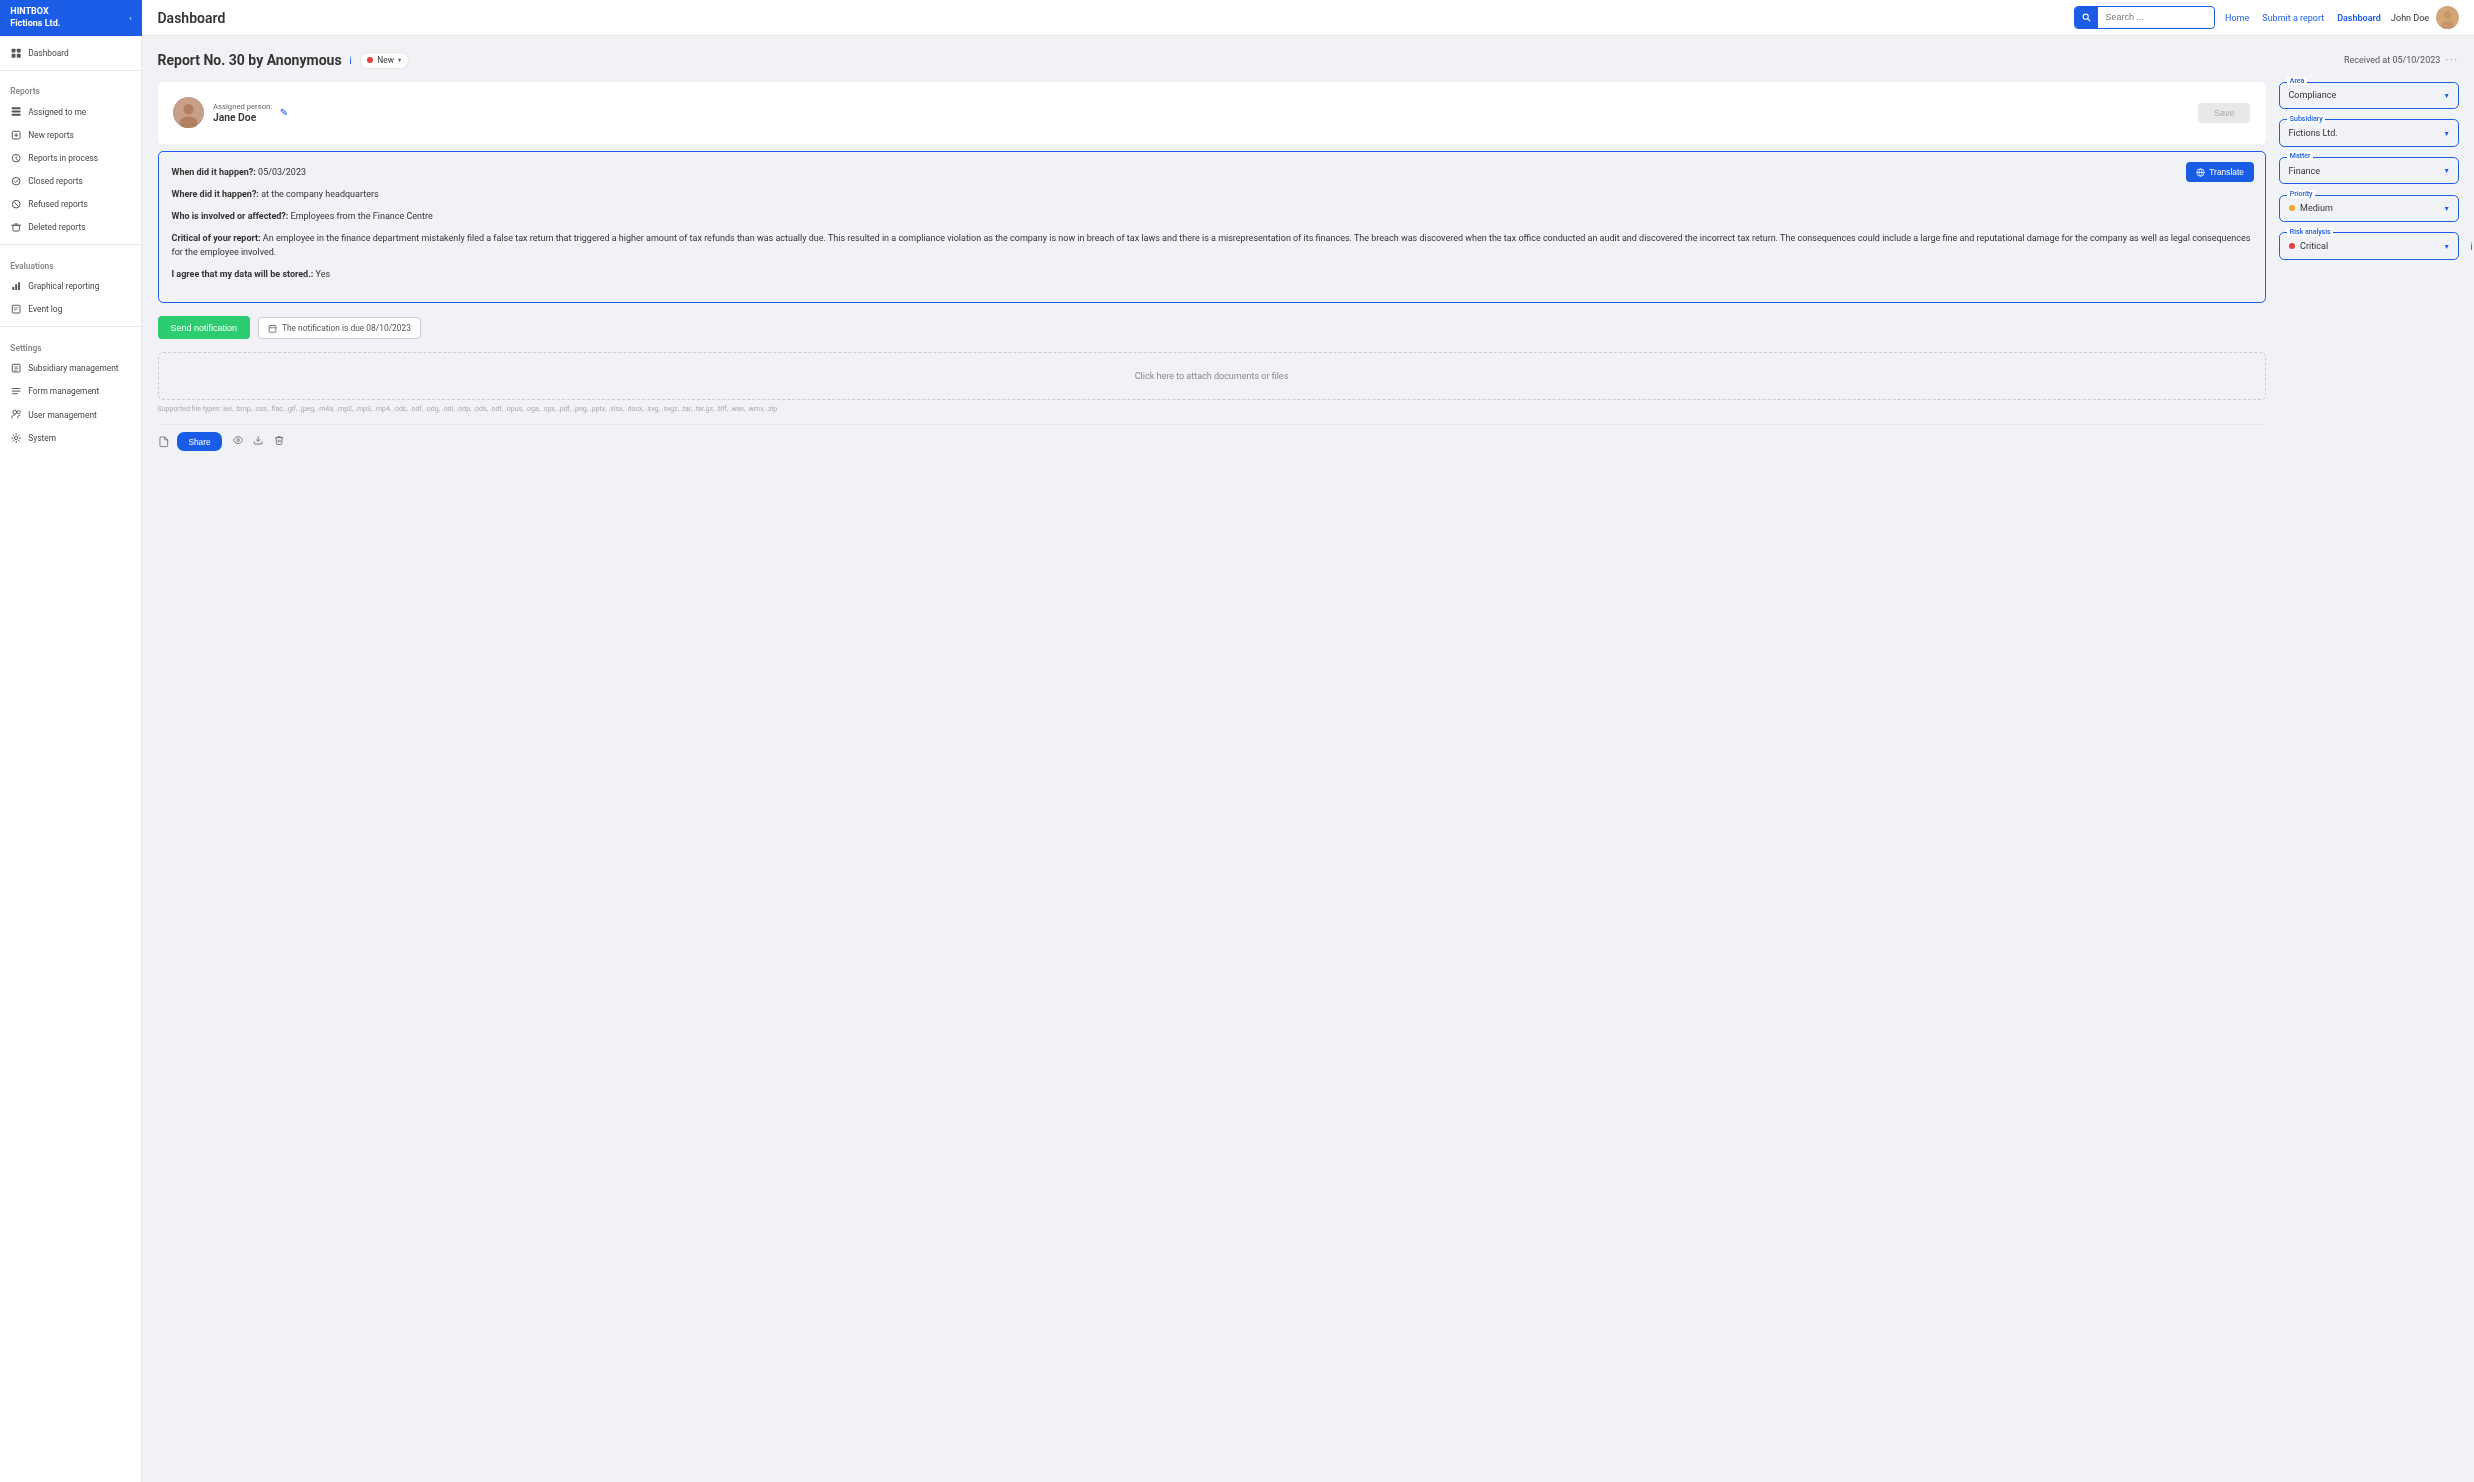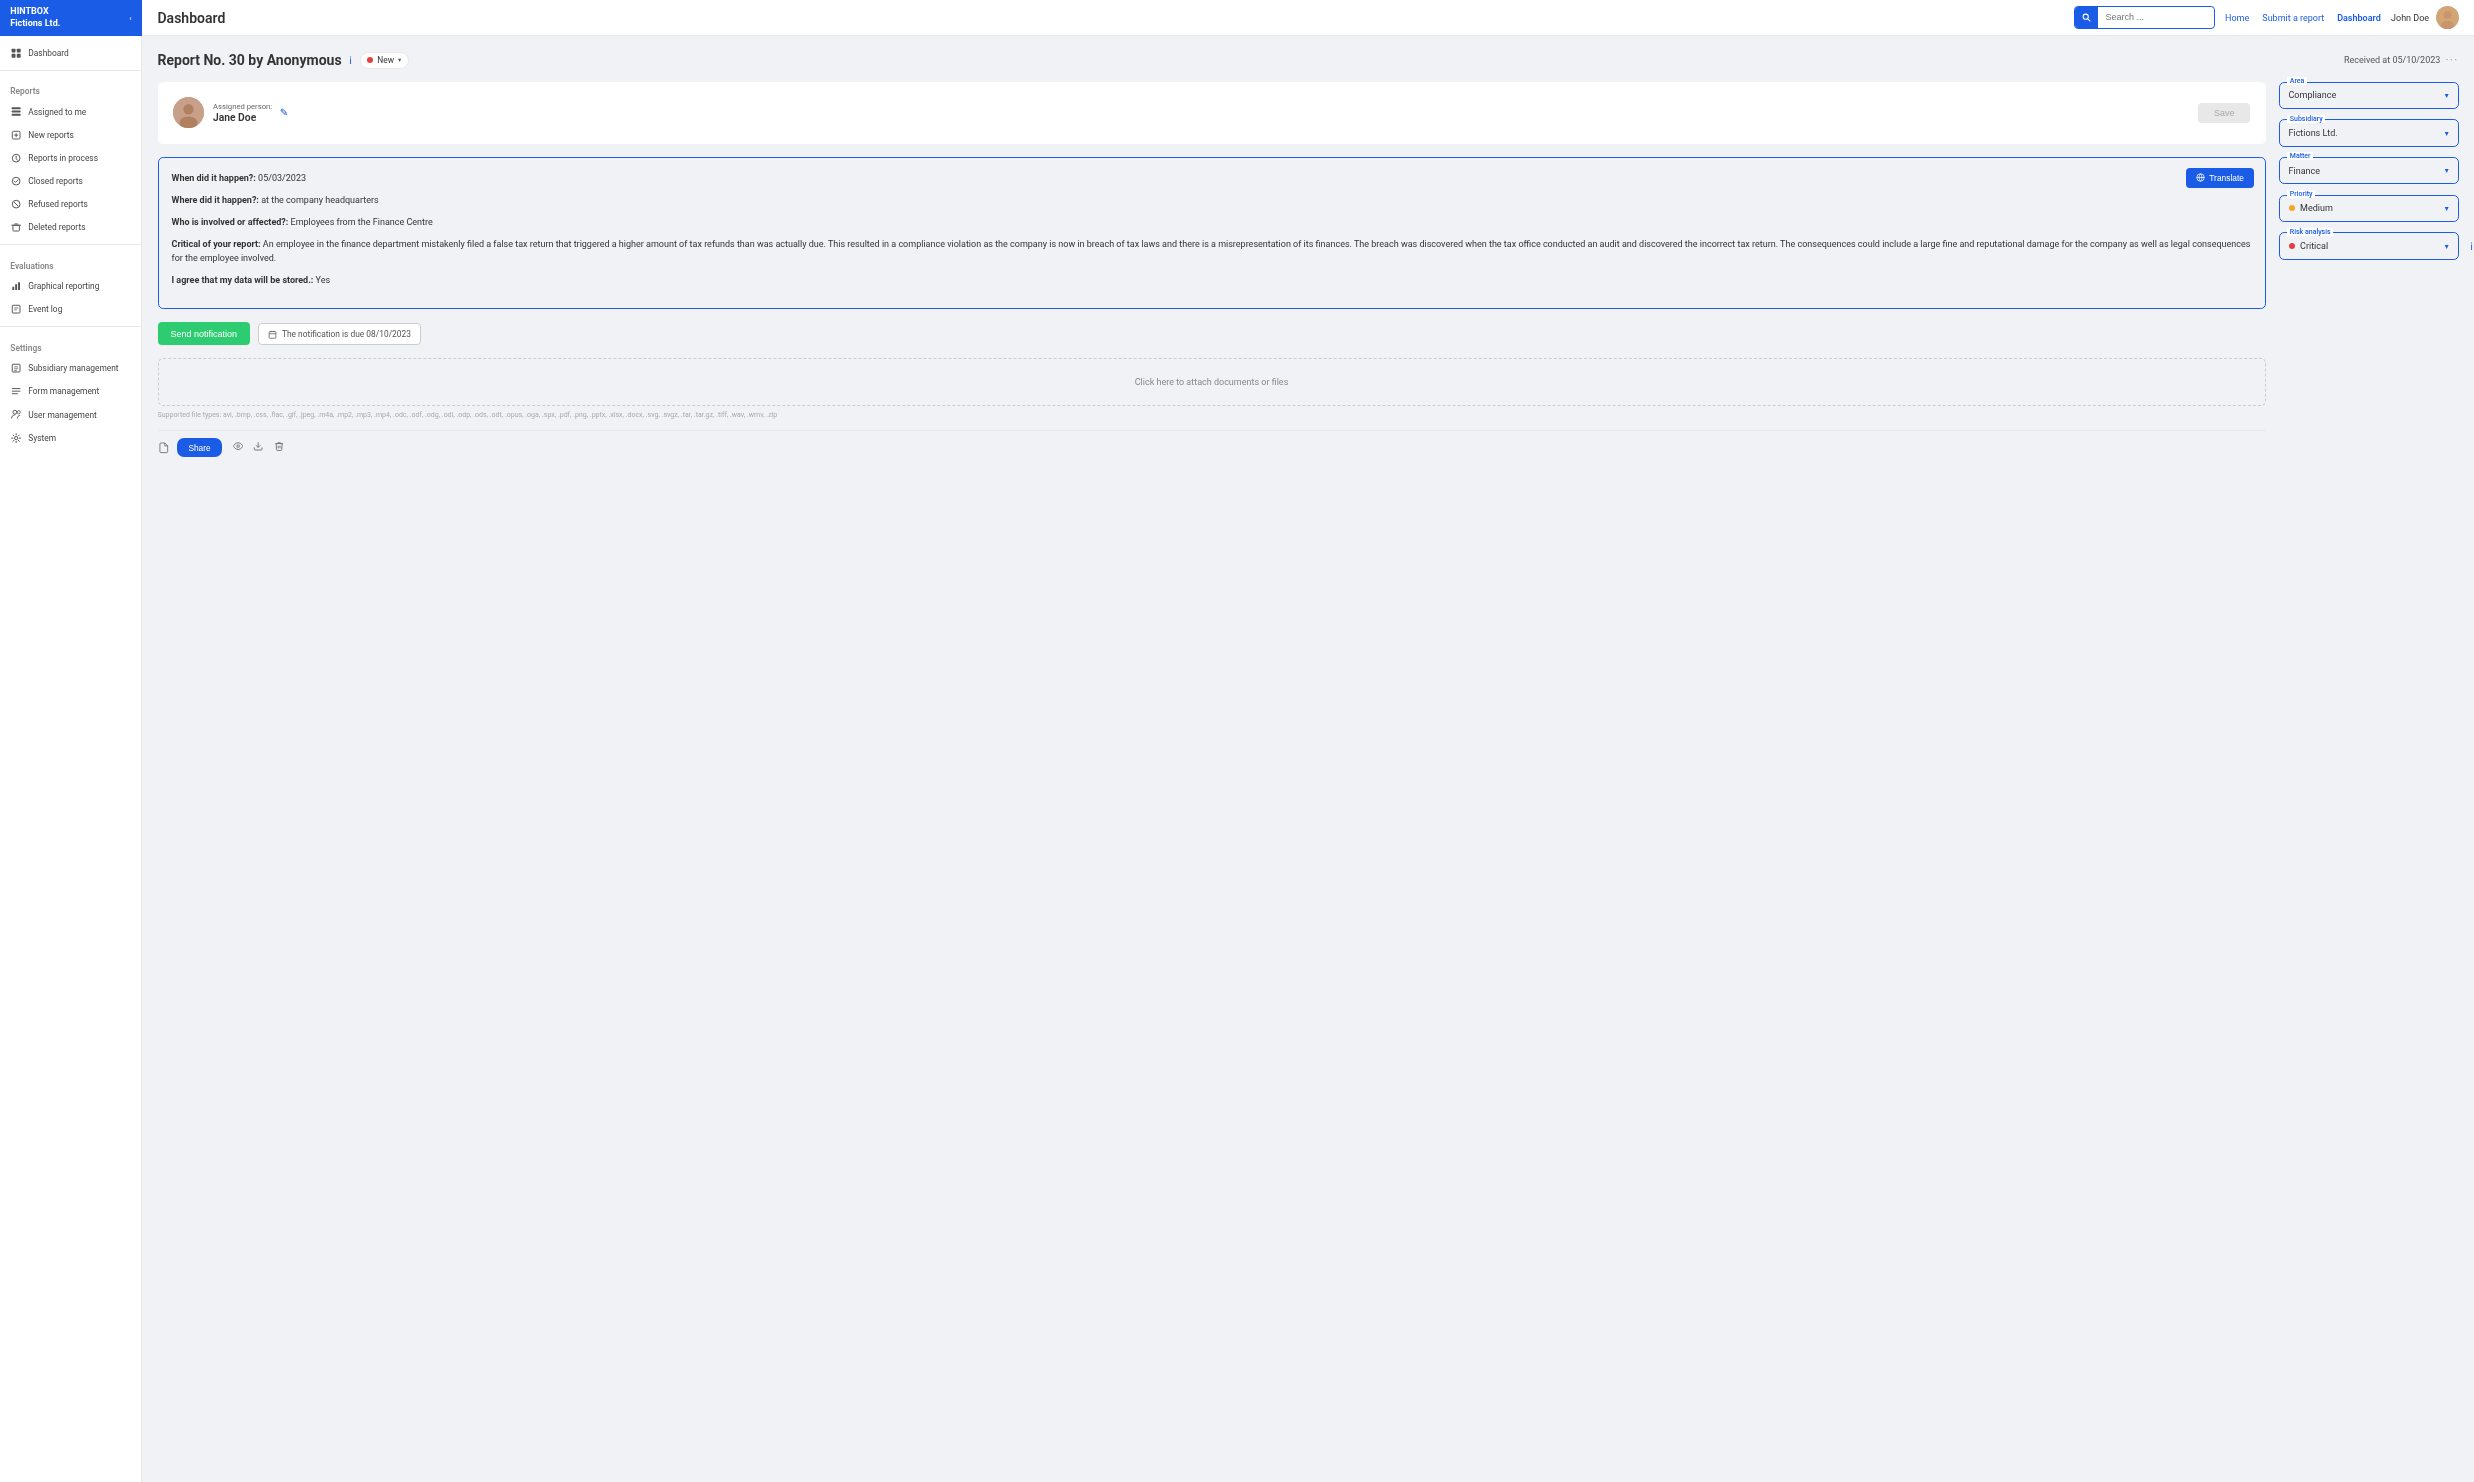--- a/index.html
+++ b/index.html
@@ -33,30 +33,30 @@
     .report-title-area { display: flex; align-items: center; gap: 7.7px; }
     .report-title { font-size: 14px; font-weight: 700; color: #333; }
     .info-icon { color: #1a5ce5; cursor: pointer; font-size: 10.3px; }
     .status-badge { display: flex; align-items: center; gap: 3.9px; border: 1px solid #e8e8e8; border-radius: 13px; padding: 2.6px 6.4px; font-size: 8.4px; cursor: pointer; background: #fff; }
     .status-dot { width: 6.4px; height: 6.4px; border-radius: 50%; background: #e53e3e; flex-shrink: 0; }
     .status-chevron { font-size: 6.4px; color: #555; }
     .received-info { font-size: 9px; color: #555; display: flex; align-items: center; gap: 5.2px; }
     .dots-menu { cursor: pointer; font-size: 11.6px; color: #999; letter-spacing: 1.3px; }
 
     
-    .card { background: #fff; border-radius: 5.2px; padding: 15.5px; margin-bottom: 13px; }
+    .card { background: #fff; border-radius: 5.2px; padding: 15.5px; margin-bottom: 7px; }
     .assigned-avatar { width: 31px; height: 31px; border-radius: 50%; background: #c0a090; overflow: hidden; display: flex; align-items: center; justify-content: center; }
     .assigned-label { font-size: 7.7px; color: #666; }
     .assigned-name { font-size: 10.3px; font-weight: 600; color: #333; }
     .edit-icon { color: #1a5ce5; cursor: pointer; font-size: 10.3px; }
     .save-btn { margin-left: auto; background: #e8e8e8; color: #aaa; border: none; border-radius: 3.9px; padding: 5.2px 15.5px; font-size: 9px; cursor: default; }
 
     
     .report-box { border: 1.3px solid #1a5ce5; border-radius: 5.2px; padding: 13px; margin-bottom: 13px; position: relative; }
-    .translate-btn { position: absolute; top: 10.3px; right: 10.3px; background: #1a5ce5; color: #fff; border: none; border-radius: 3.9px; padding: 5.2px 10.3px; font-size: 8.4px; cursor: pointer; display: flex; align-items: flex-start; gap: 3.9px; }
+    .translate-btn { position: absolute; top: 10.3px; right: 10.3px; background: #1a5ce5; color: #fff; border: none; border-radius: 3.9px; padding: 5.2px 10.3px; font-size: 8.4px; cursor: pointer; display: flex; align-items: flex-end; gap: 3.9px; }
     .report-field { margin-bottom: 7.7px; font-size: 9px; line-height: 1.6; color: #333; }
     .report-field strong { font-weight: 700; }
 
     
     .right-panel { width: 180px; flex-shrink: 0; }
     .field-group { border: 1px solid #1a5ce5; border-radius: 5.2px; padding: 7.7px 9px; margin-bottom: 10.3px; position: relative; }
     .field-label { position: absolute; top: -5.8px; left: 7.7px; background: #fff; padding: 0 2.6px; font-size: 7px; color: #1a5ce5; font-weight: 500; }
     .field-select { display: flex; align-items: center; justify-content: space-between; font-size: 9px; color: #333; cursor: pointer; }
     .select-chevron { color: #1a5ce5; font-size: 7.7px; }
     .priority-dot { width: 6.4px; height: 6.4px; border-radius: 50%; background: #f5a623; margin-right: 5.2px; display: inline-block; }

